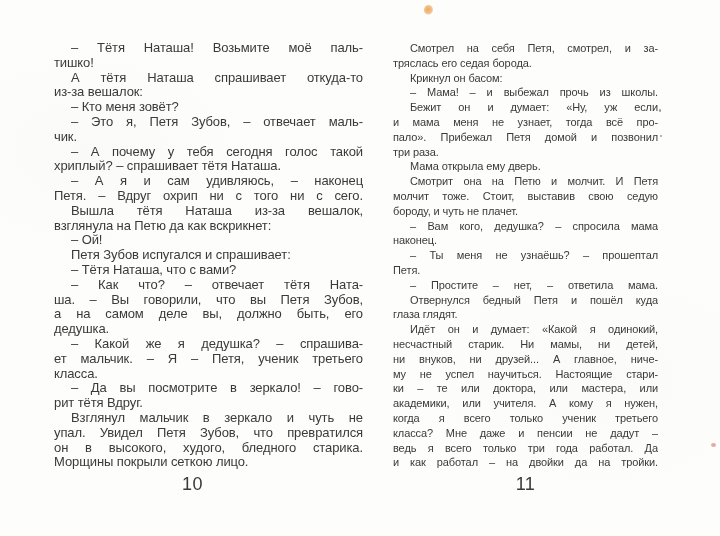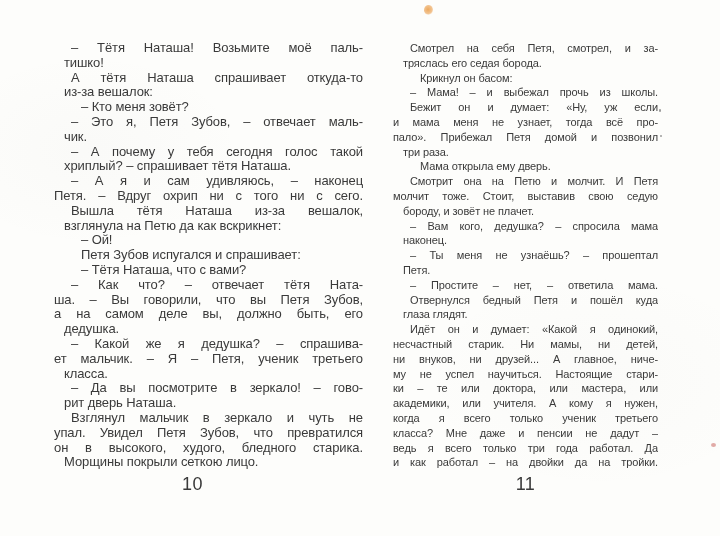--- a/index.html
+++ b/index.html
@@ -15,21 +15,21 @@
   .textcol { position:absolute; top:41px; }
   .textcol .line {
     text-align:justify;
     text-align-last:justify;
     height:14.8px; line-height:14.8px;
     letter-spacing:-0.1px;
     overflow:hidden;
     white-space:normal;
   }
   .textcol .line.indent { text-indent:17px; }
-  .textcol .line.pend  { text-align-last:left;margin-left:10px; }
+  .textcol .line.pend  { text-align-last:left; }
   #col-left  { left:54px;  width:309px; font-size:13px; }
   #col-right { left:393px; width:265px; font-size:11px; }
   .pagenum {
     position:absolute; top:477px; height:15px; line-height:15px;
     font-size:18px; text-align:center; letter-spacing:0.5px;
   }
   #pagenum-left  { left:40px;  width:305px; }
   #pagenum-right { left:393px; width:265px; }
   .stain {
     position:absolute; left:424px; top:5px; width:9px; height:10px;
@@ -73,21 +73,21 @@
         <div class="line indent pend">Петя Зубов испугался и спрашивает:</div>
         <div class="line indent pend">– Тётя Наташа, что с вами?</div>
         <div class="line indent">– Как что? – отвечает тётя Ната-</div>
         <div class="line">ша. – Вы говорили, что вы Петя Зубов,</div>
         <div class="line">а на самом деле вы, должно быть, его</div>
         <div class="line pend">дедушка.</div>
         <div class="line indent">– Какой же я дедушка? – спрашива-</div>
         <div class="line">ет мальчик. – Я – Петя, ученик третьего</div>
         <div class="line pend">класса.</div>
         <div class="line indent">– Да вы посмотрите в зеркало! – гово-</div>
-        <div class="line pend">рит дверь Наташа.</div>
+        <div class="line pend">рит тётя Вдруг.</div>
         <div class="line indent">Взглянул мальчик в зеркало и чуть не</div>
         <div class="line">упал. Увидел Петя Зубов, что превратился</div>
         <div class="line">он в высокого, худого, бледного старика.</div>
         <div class="line pend">Морщины покрыли сеткою лицо.</div>
       </div>
     <div class="pagenum" id="pagenum-left">10</div>
   </div>
 
   <div class="page-right">
     <div class="textcol" id="col-right">
@@ -95,21 +95,21 @@
         <div class="line pend">тряслась его седая борода.</div>
         <div class="line indent pend">Крикнул он басом:</div>
         <div class="line indent">– Мама! – и выбежал прочь из школы.</div>
         <div class="line indent">Бежит он и думает: «Ну, уж если</div>
         <div class="line">и мама меня не узнает, тогда всё про-</div>
         <div class="line">пало». Прибежал Петя домой и позвонил</div>
         <div class="line pend">три раза.</div>
         <div class="line indent pend">Мама открыла ему дверь.</div>
         <div class="line indent">Смотрит она на Петю и молчит. И Петя</div>
         <div class="line">молчит тоже. Стоит, выставив свою седую</div>
-        <div class="line pend">бороду, и зовёт не плачет.</div>
+        <div class="line pend">бороду, и чуть не плачет.</div>
         <div class="line indent">– Вам кого, дедушка? – спросила мама</div>
         <div class="line pend">наконец.</div>
         <div class="line indent">– Ты меня не узнаёшь? – прошептал</div>
         <div class="line pend">Петя.</div>
         <div class="line indent">– Простите – нет, – ответила мама.</div>
         <div class="line indent">Отвернулся бедный Петя и пошёл куда</div>
         <div class="line pend">глаза глядят.</div>
         <div class="line indent">Идёт он и думает: «Какой я одинокий,</div>
         <div class="line">несчастный старик. Ни мамы, ни детей,</div>
         <div class="line">ни внуков, ни друзей... А главное, ниче-</div>

